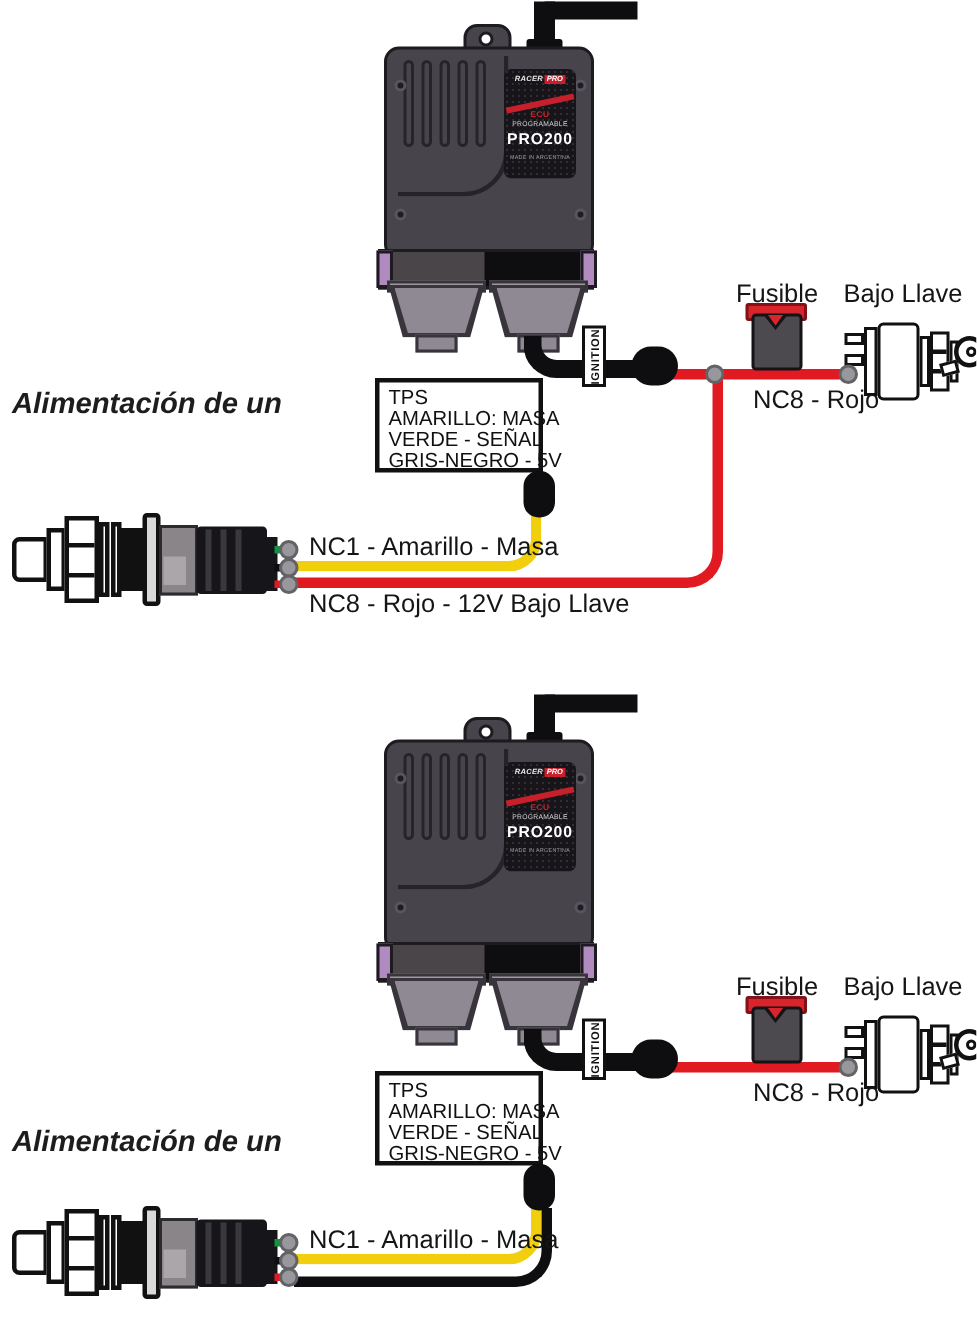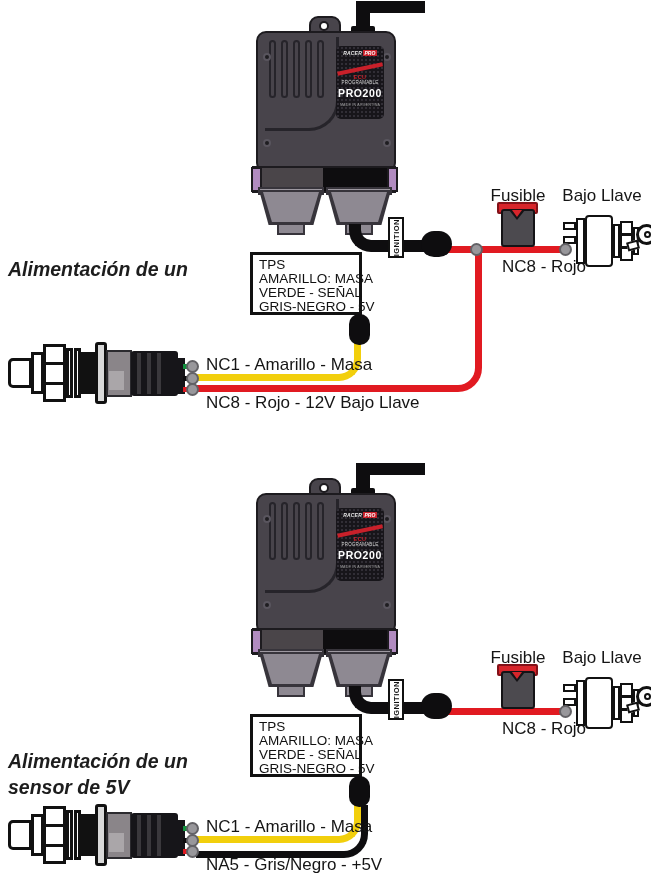--- a/index.html
+++ b/index.html
@@ -338,21 +338,19 @@
       <div class="abs sn-terms"></div>
       <div class="abs stub-g"></div>
       <div class="abs stub-b"></div>
       <div class="abs stub-r"></div>
       <div class="abs dot" style="left:186px;top:360px"></div>
       <div class="abs dot" style="left:186px;top:372px"></div>
       <div class="abs dot" style="left:186px;top:383px"></div>
     </div>
 
     <div class="abs lbl wire1-lbl">NC1 - Amarillo - Masa</div>
-    <div class="abs lbl wire2-lbl">NA5 - Gris/Negro - +5V</div>
 
     <div class="abs title">
       <div>Alimentación de un</div>
-      <div>sensor de 5V</div>
     </div>
   </div>
 
 </div>
 
 </body></html>

